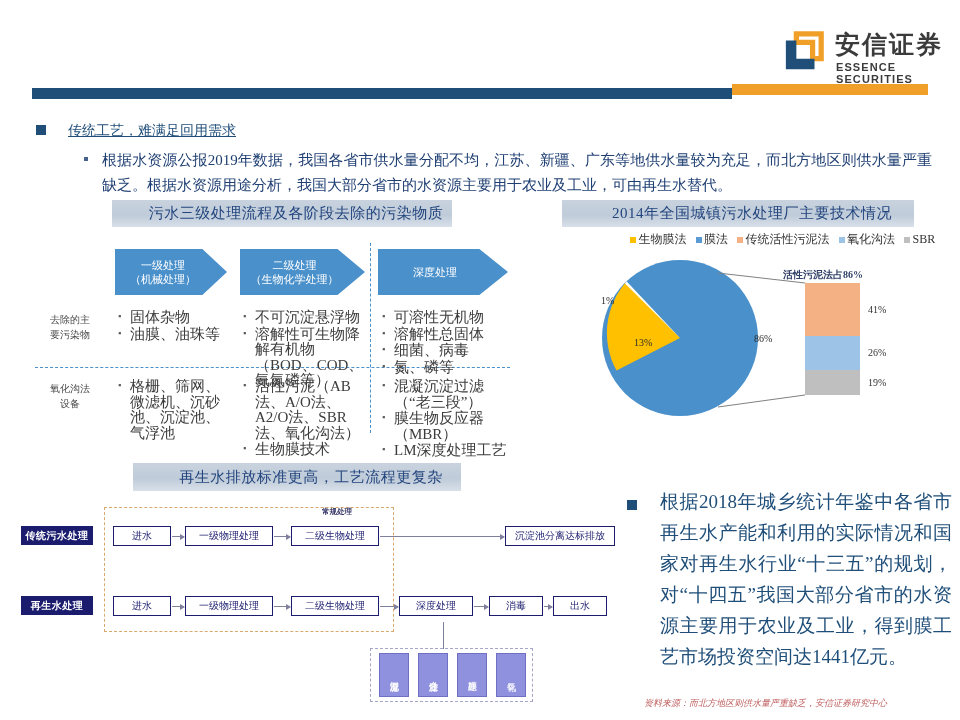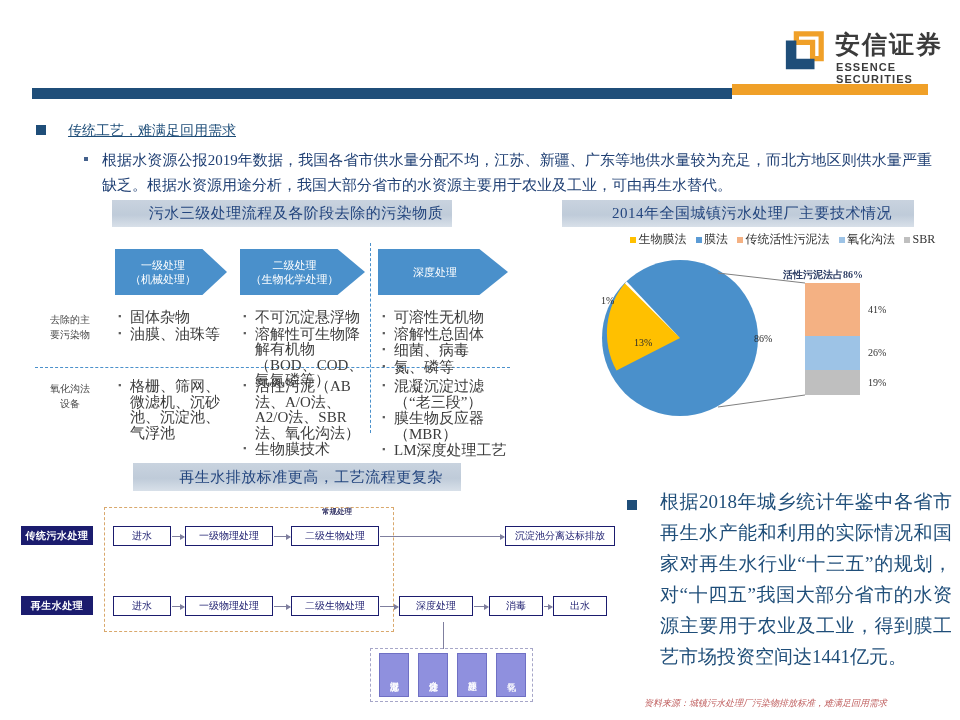--- a/index.html
+++ b/index.html
@@ -350,17 +350,17 @@
   <div id="deep-steps">
       <div class="deep-box" style="left: 379px;">混凝沉淀</div>
       <div class="deep-box" style="left: 418px;">介质过滤</div>
       <div class="deep-box" style="left: 457px;">膜处理</div>
       <div class="deep-box" style="left: 496px;">氧化</div>
     </div>
 
   <div id="rb-sq"></div>
   <div id="rb-txt">根据2018年城乡统计年鉴中各省市再生水产能和利用的实际情况和国家对再生水行业“十三五”的规划，对“十四五”我国大部分省市的水资源主要用于农业及工业，得到膜工艺市场投资空间达1441亿元。</div>
 
-  <div id="source-note">资料来源：城镇污水处理厂污染物排放标准，难满足回用需求</div>
+  <div id="source-note">资料来源：而北方地区则供水量严重缺乏，安信证券研究中心</div>
 <div class="stack-lbl" style="top: 303.698px;">41%</div>
     <div class="stack-lbl" style="top: 347.326px;">26%</div>
     <div class="stack-lbl" style="top: 376.628px;">19%</div>
   </div>
 
 </body></html>

